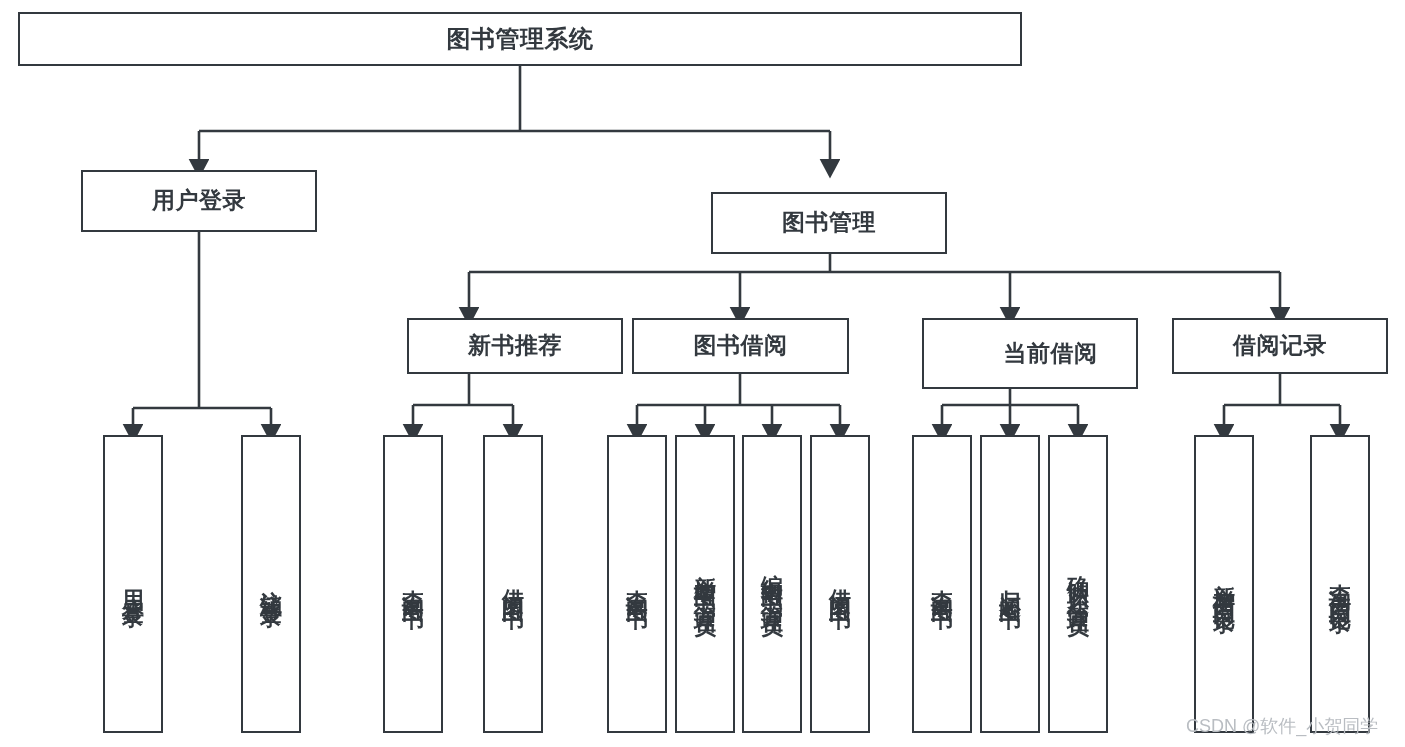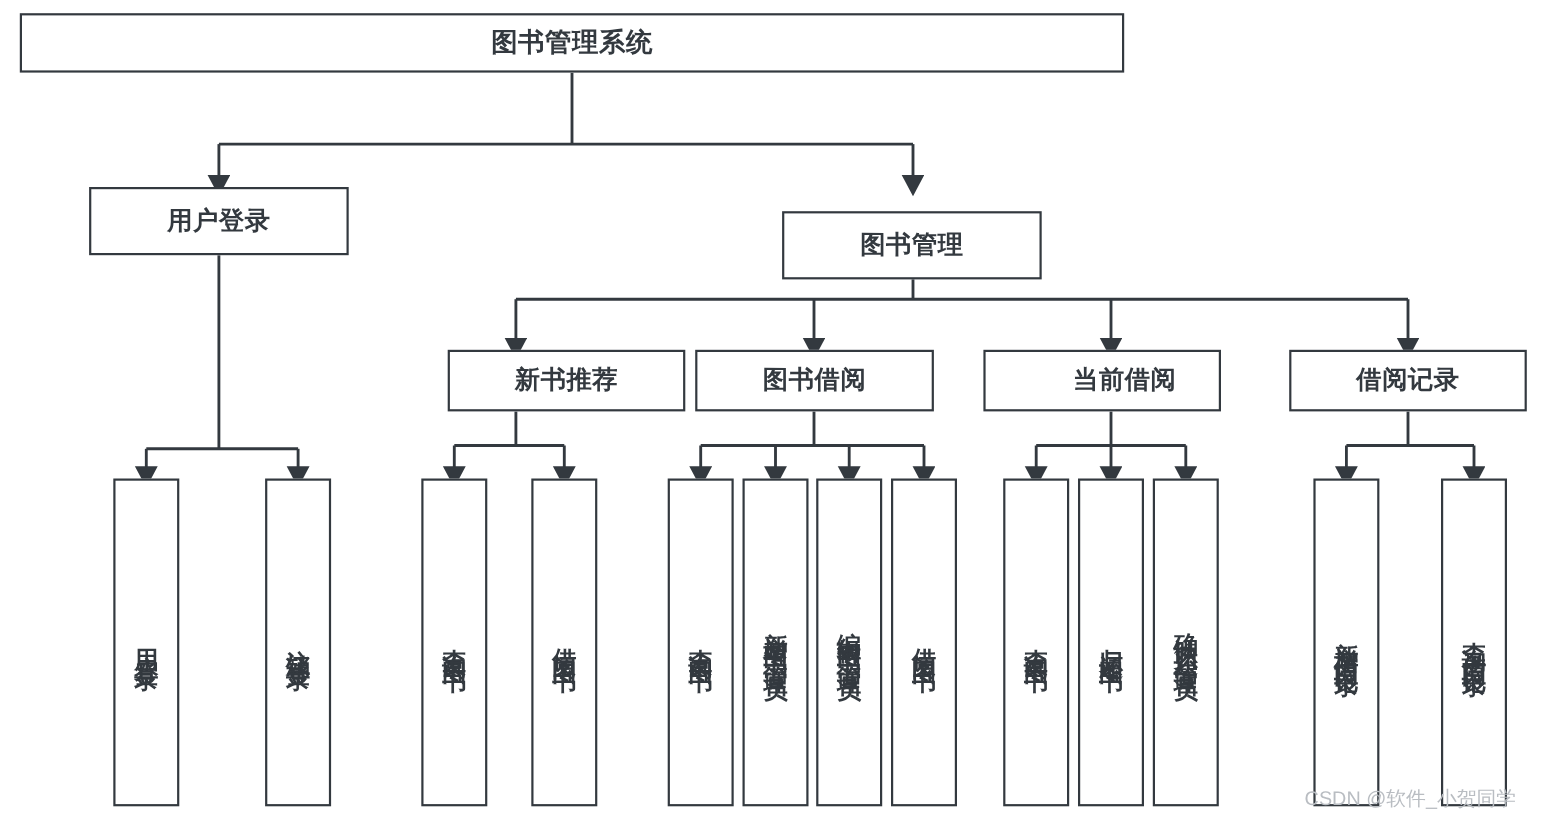--- a/index.html
+++ b/index.html
@@ -147,21 +147,21 @@
   <div class="node horiz" style="left:711px; top:170px; width:236px; height:62px;margin-top:22px;">
     <span class="label">图书管理</span>
   </div>
 
   <div class="node horiz" style="left:361px; top:318px; width:216px; height:56px;margin-left:46px;">
     <span class="label">新书推荐</span>
   </div>
   <div class="node horiz" style="left:632px; top:318px; width:217px; height:56px;">
     <span class="label">图书借阅</span>
   </div>
-  <div class="node horiz" style="left:894px; top:318px; width:216px; height:56px;padding-left:41px;">
+  <div class="node horiz" style="left:922px; top:318px; width:216px; height:71px;padding-left:41px;">
     <span class="label">当前借阅</span>
   </div>
   <div class="node horiz" style="left:1172px; top:318px; width:216px; height:56px;">
     <span class="label">借阅记录</span>
   </div>
 
   <div class="node vert" style="left:103px; top:435px; width:60px; height:298px;">
     <span class="label">用户登录</span>
   </div>
   <div class="node vert" style="left:241px; top:435px; width:60px; height:298px;">

